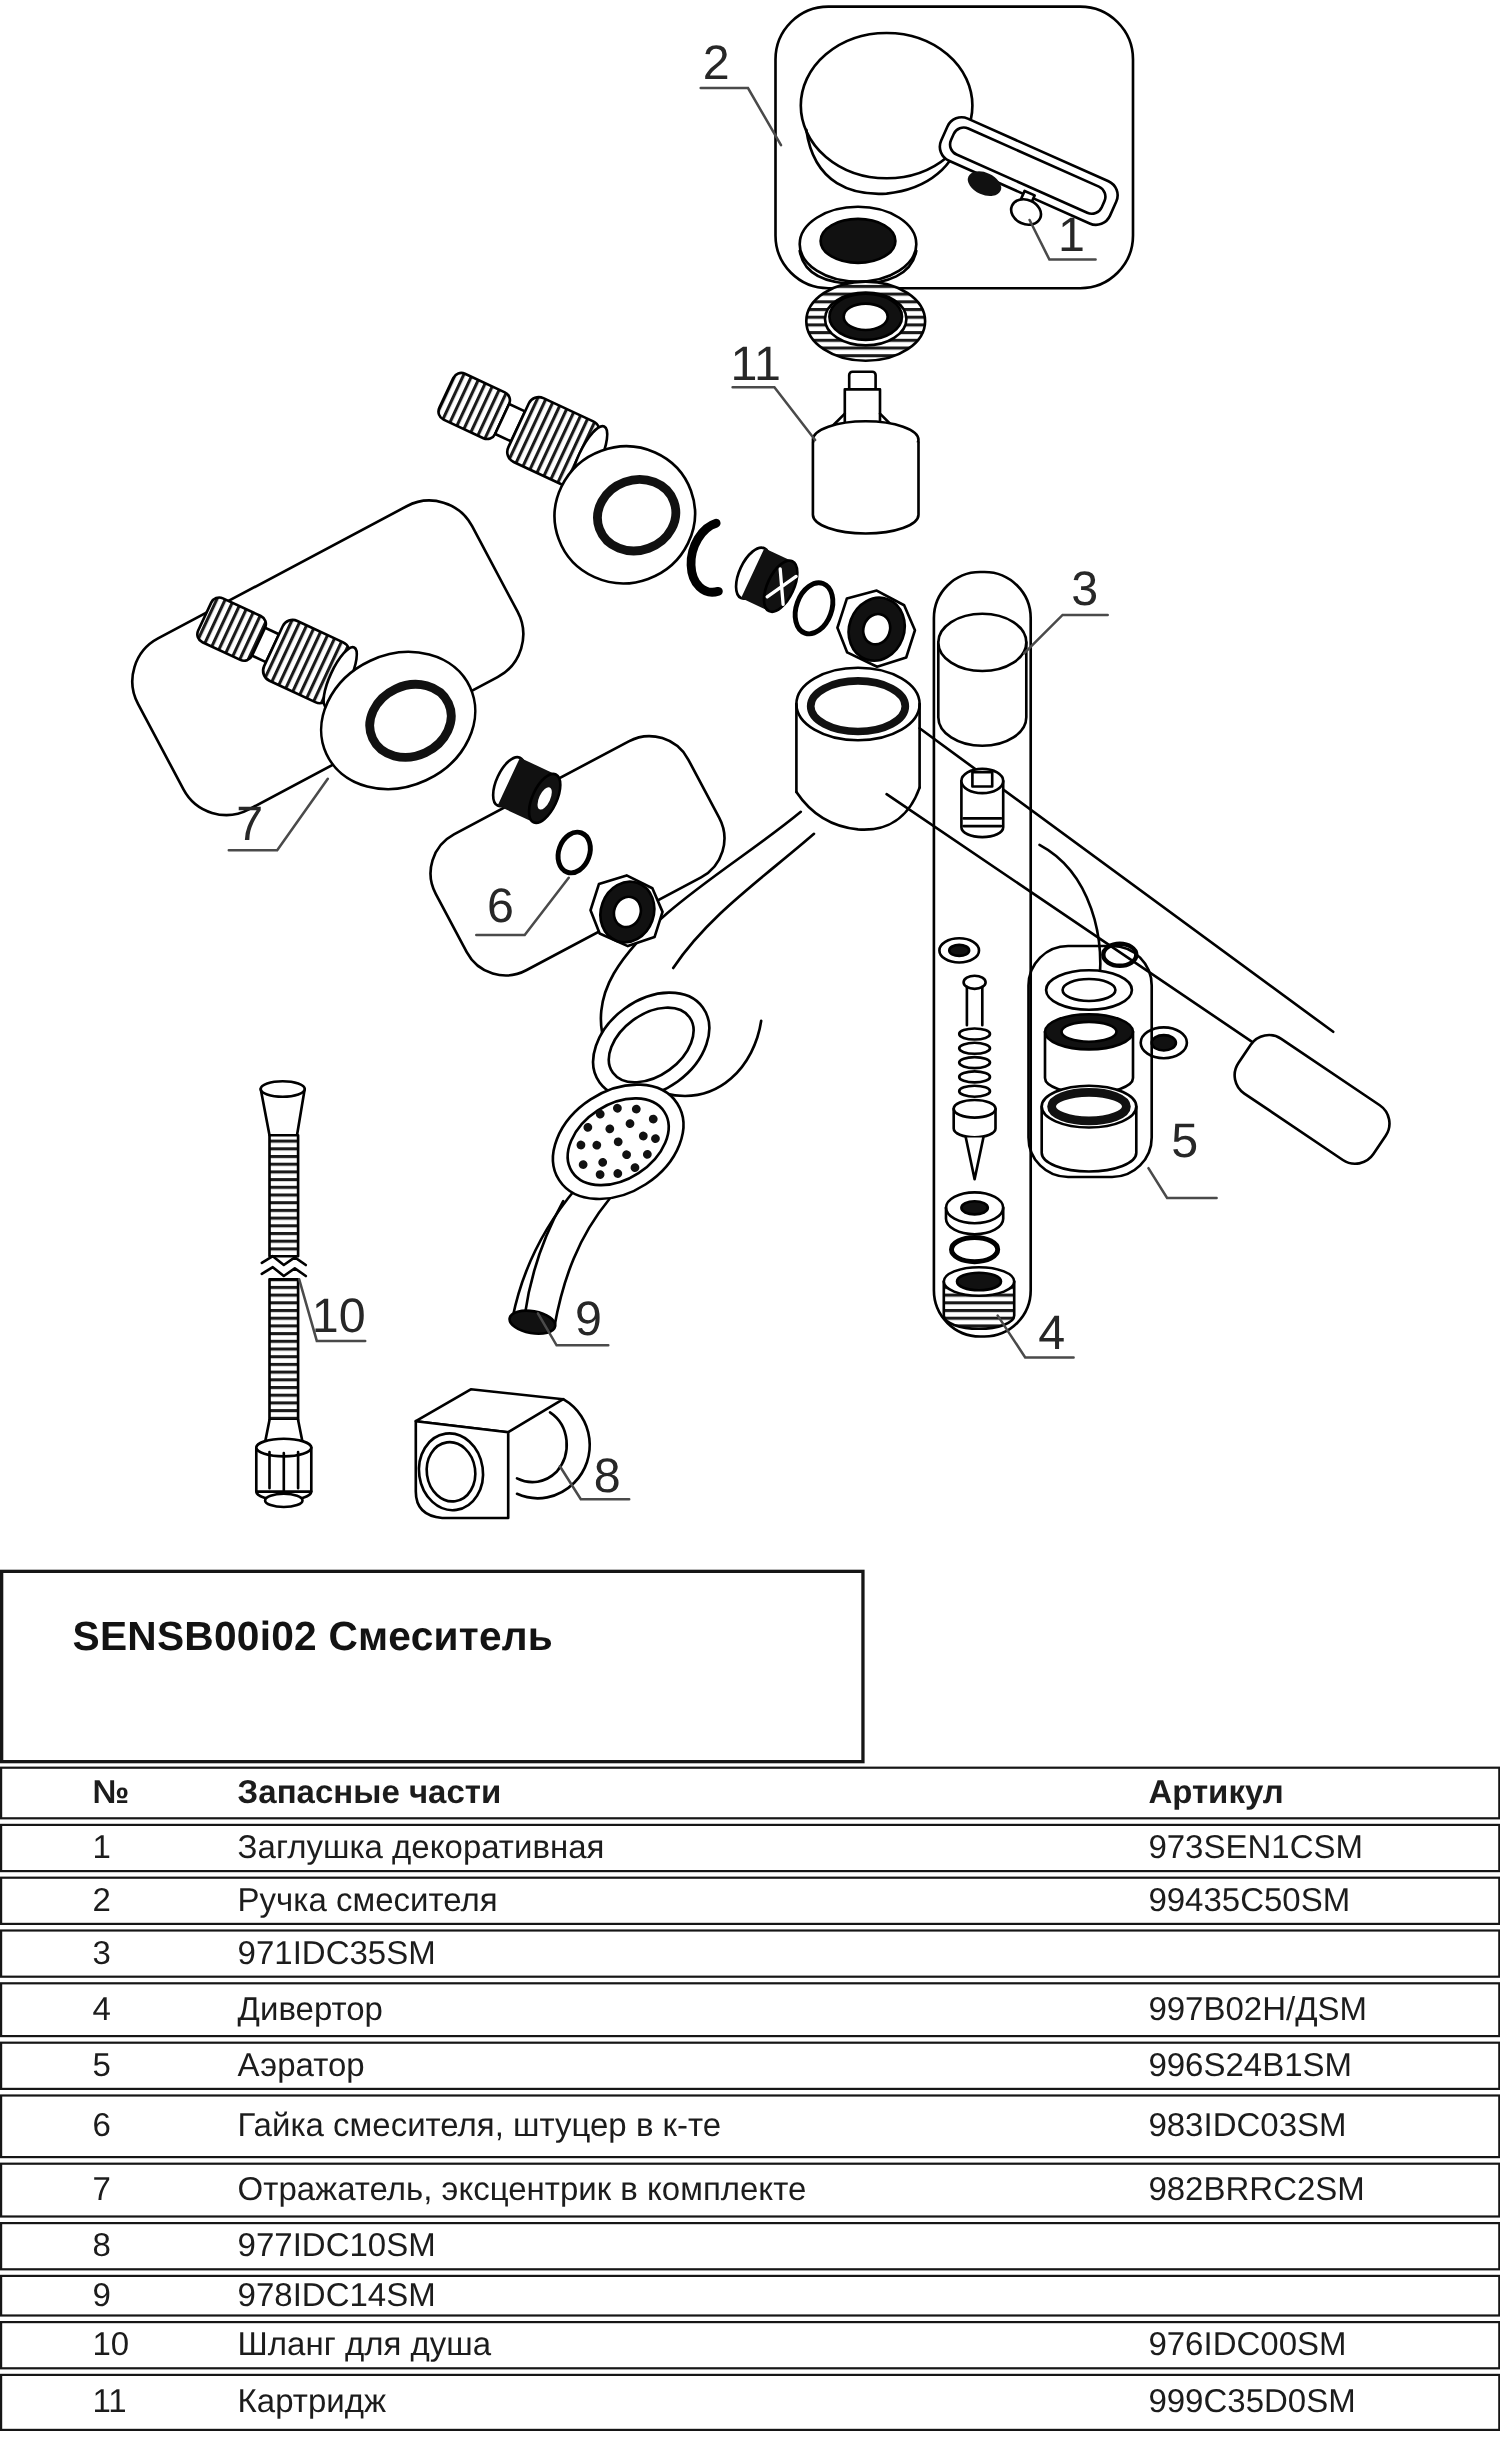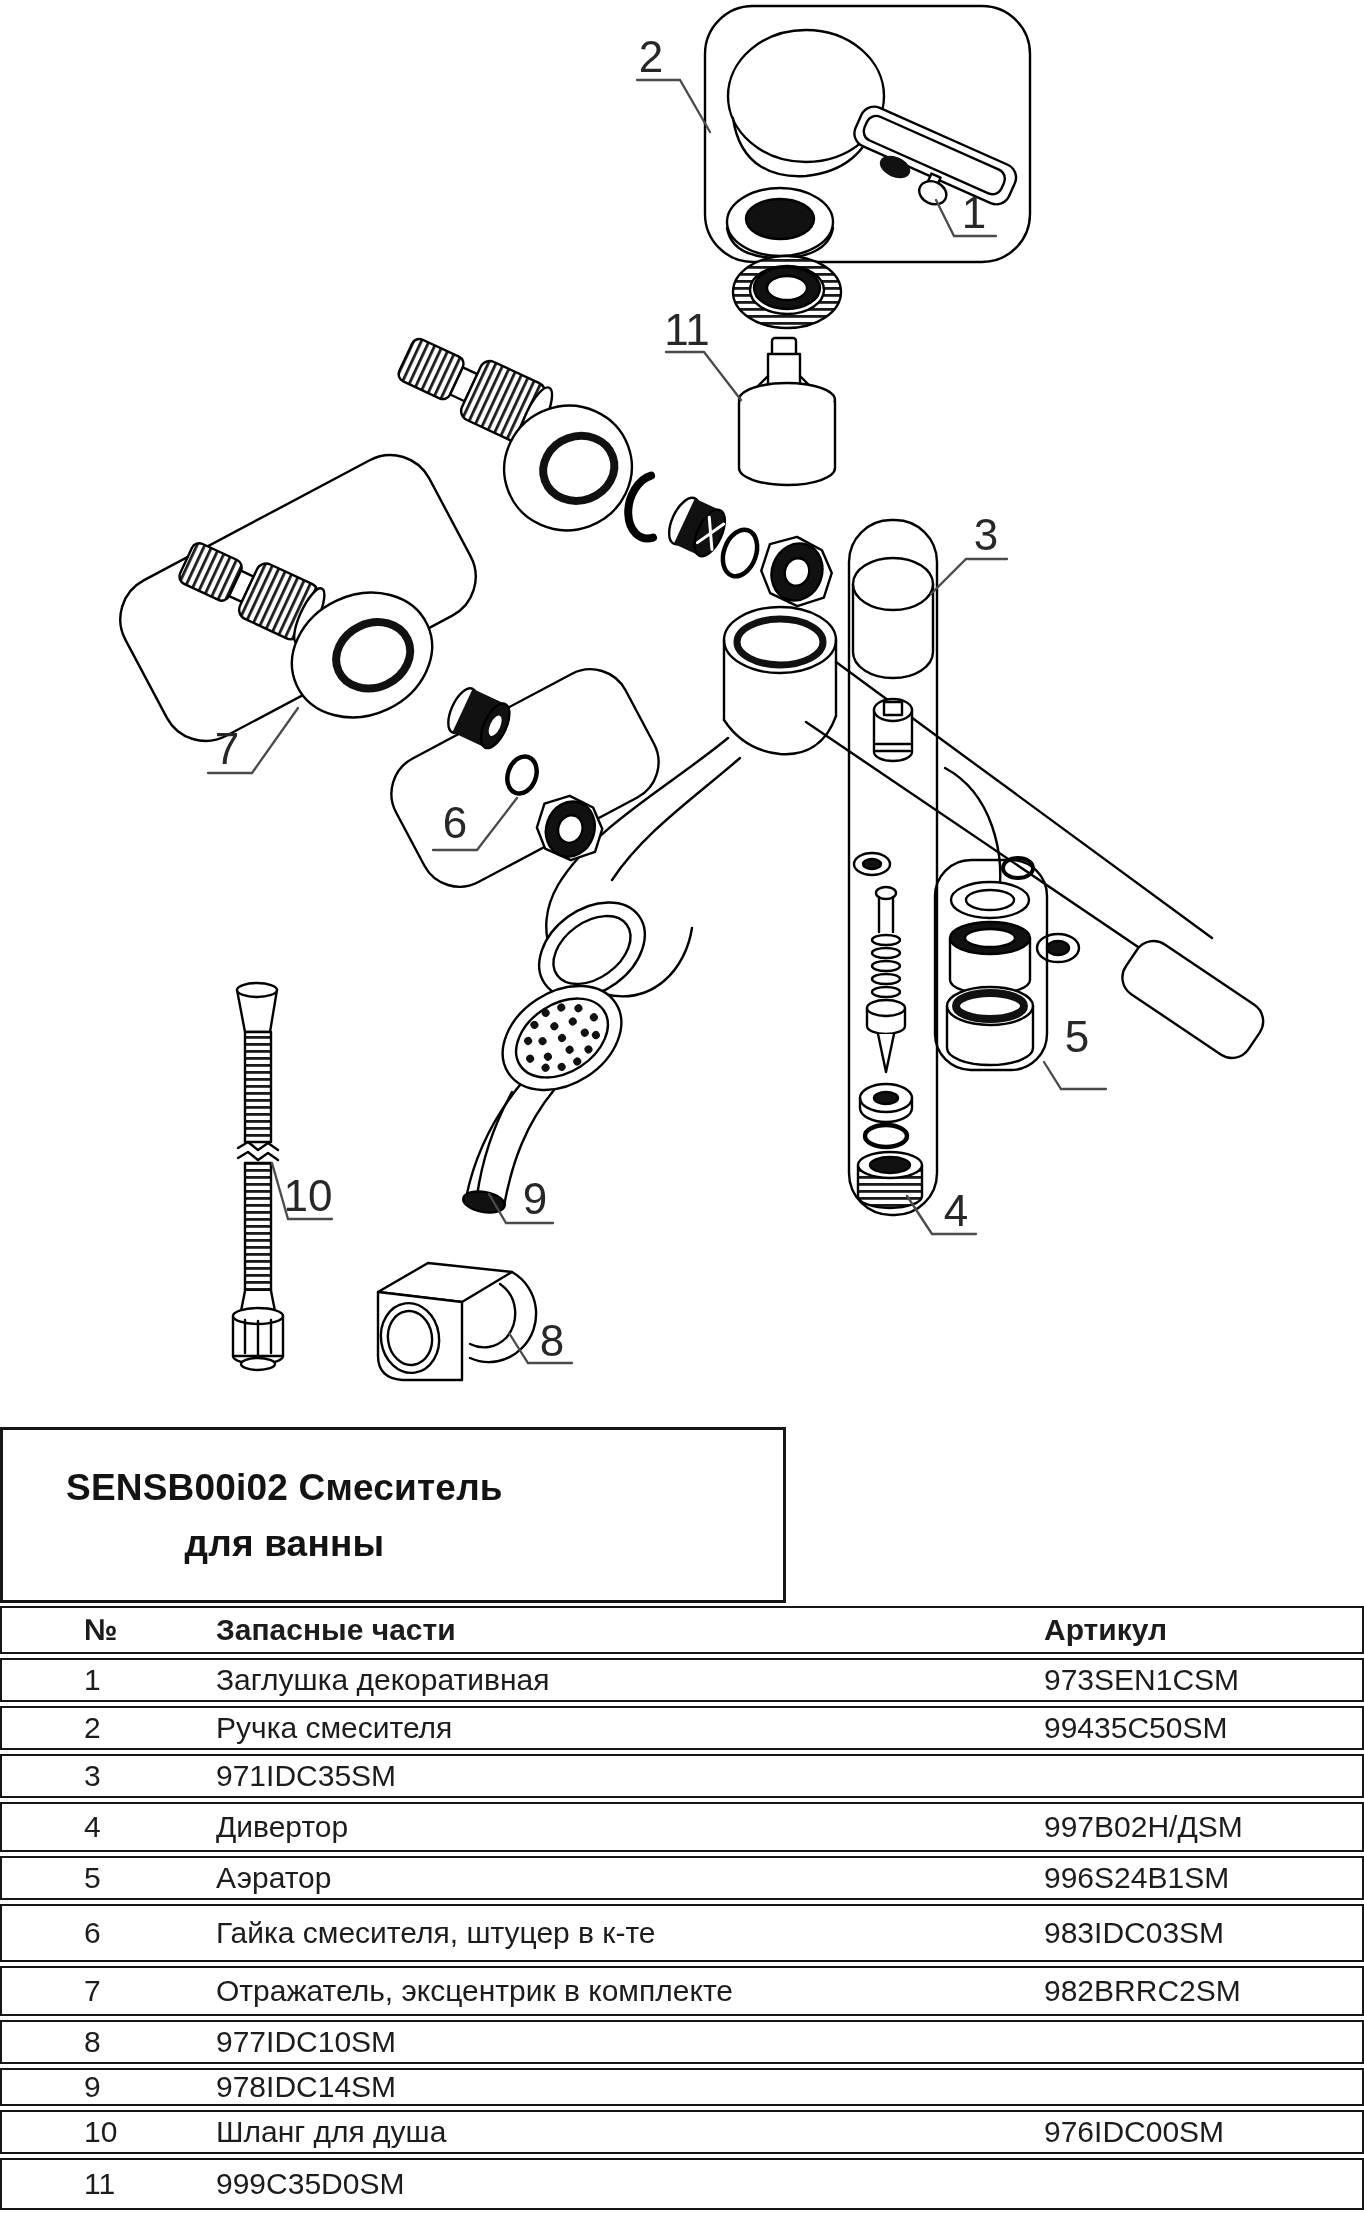--- a/index.html
+++ b/index.html
@@ -292,21 +292,20 @@
     <text x="552" y="1356">8</text>
     <text x="535" y="1214">9</text>
     <text x="308" y="1211">10</text>
     <text x="687" y="345">11</text>
   </g>
 </svg>
 
 <div class="title-block">
   <div class="title-text">
     <div>SENSB00i02 Смеситель</div>
-    <div>для ванны</div>
   </div>
 </div>
 
 <div class="parts-table">
   <div class="t-row header" style="height:48px">
     <div class="col-num">№</div>
     <div class="col-part">Запасные части</div>
     <div class="col-art">Артикул</div>
   </div>
   <div class="t-row" style="height:44px">
@@ -351,17 +350,18 @@
     <div class="col-num">9</div>
     <div class="col-art">978IDC14SM</div>
   </div>
   <div class="t-row" style="height:44px">
     <div class="col-num">10</div>
     <div class="col-part">Шланг для душа</div>
     <div class="col-art">976IDC00SM</div>
   </div>
   <div class="t-row" style="height:52px">
     <div class="col-num">11</div>
+    <div class="col-part">Картридж</div>
     <div class="col-art">999C35D0SM</div>
   </div>
 </div>
 
 </div>
 
 </body></html>

